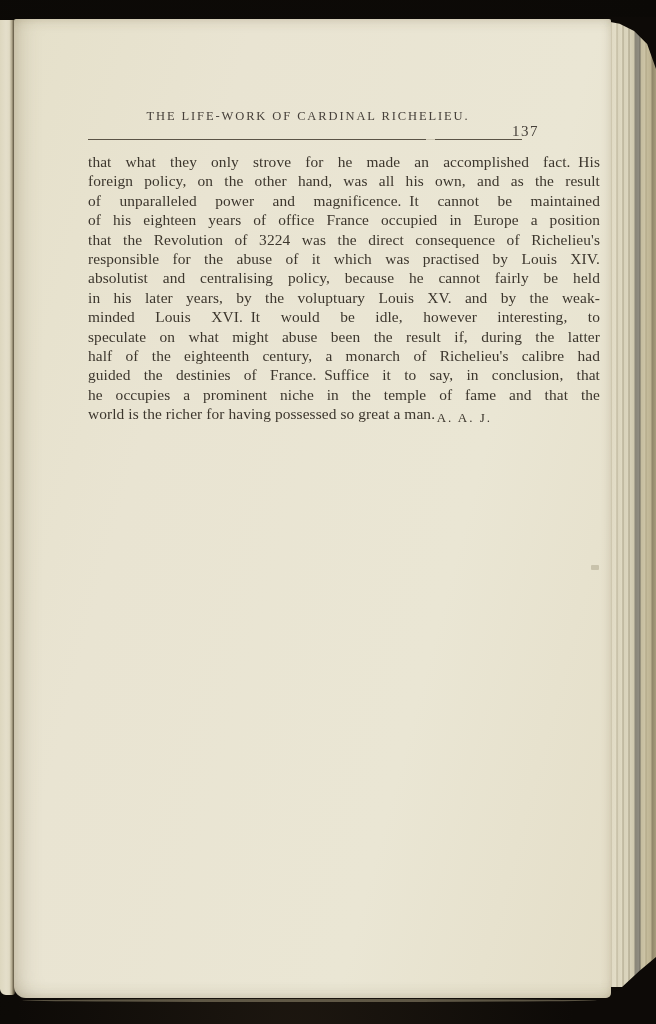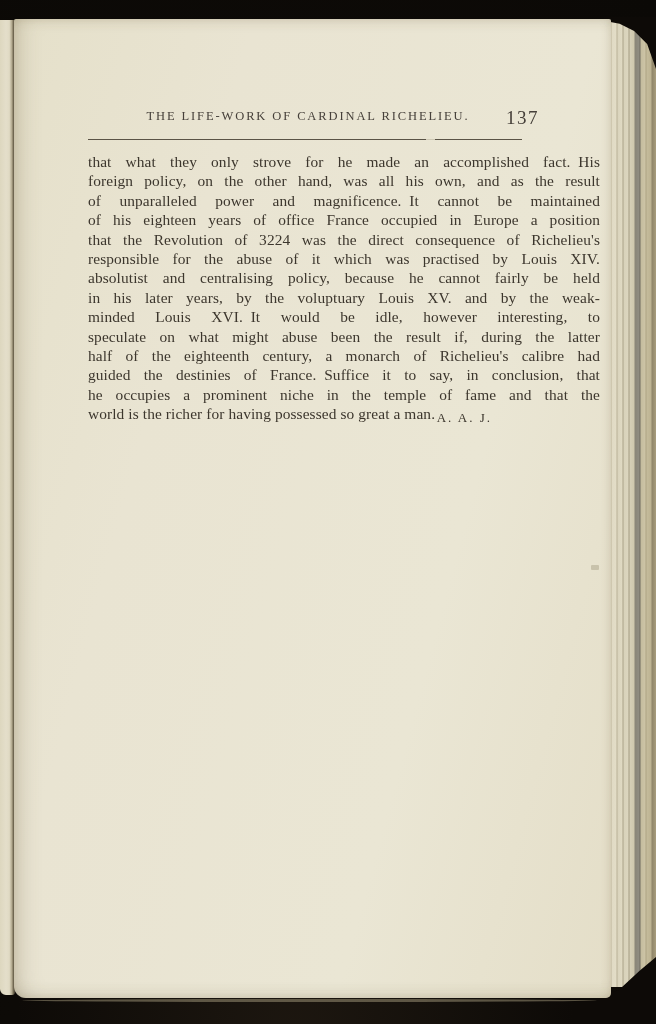--- a/index.html
+++ b/index.html
@@ -96,22 +96,22 @@
     position: absolute;
     left: calc(50% - 36px);
     transform: translateX(-50%);
     top: 2px;
     font-size: 12.5px;
     letter-spacing: 1.9px;
     white-space: nowrap;
   }
   .page-number {
     position: absolute;
-    right: 61px; top: 0;
-    font-size: 19px;
+    right: 61px; top: 16px;
+    font-size: 15px;
     letter-spacing: 1.5px;
     font-variant-numeric: oldstyle-nums;
   }
 
   .rule {
     position: absolute;
     top: 120px; left: 74px;
     width: 434px; height: 1px;
     background: #5a5346;
   }

